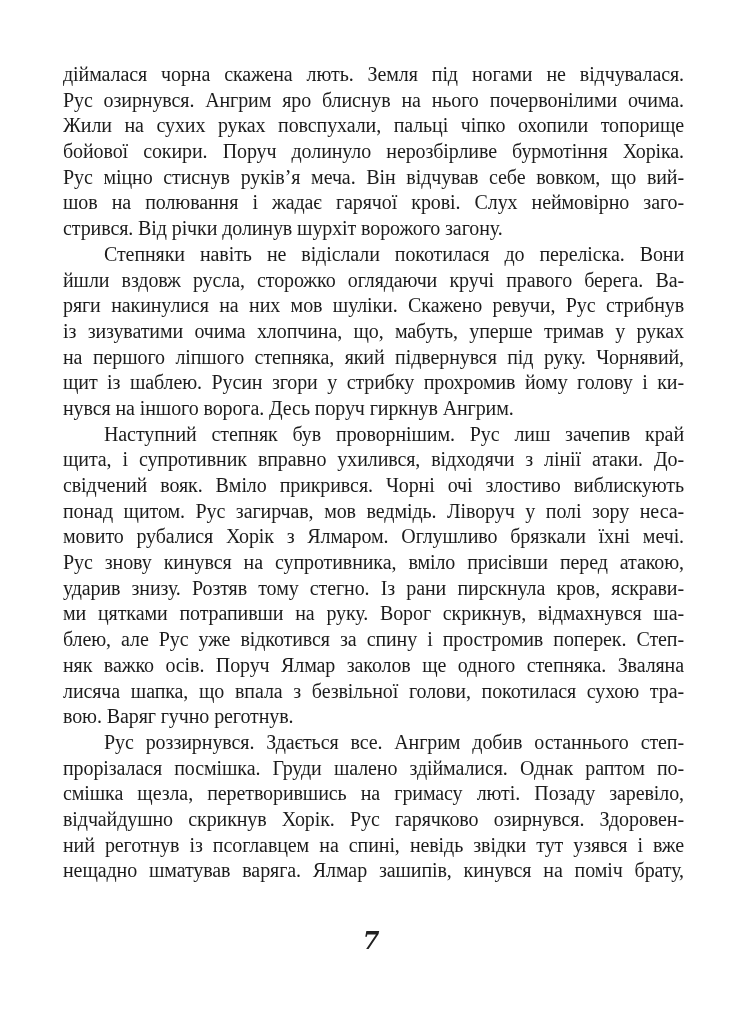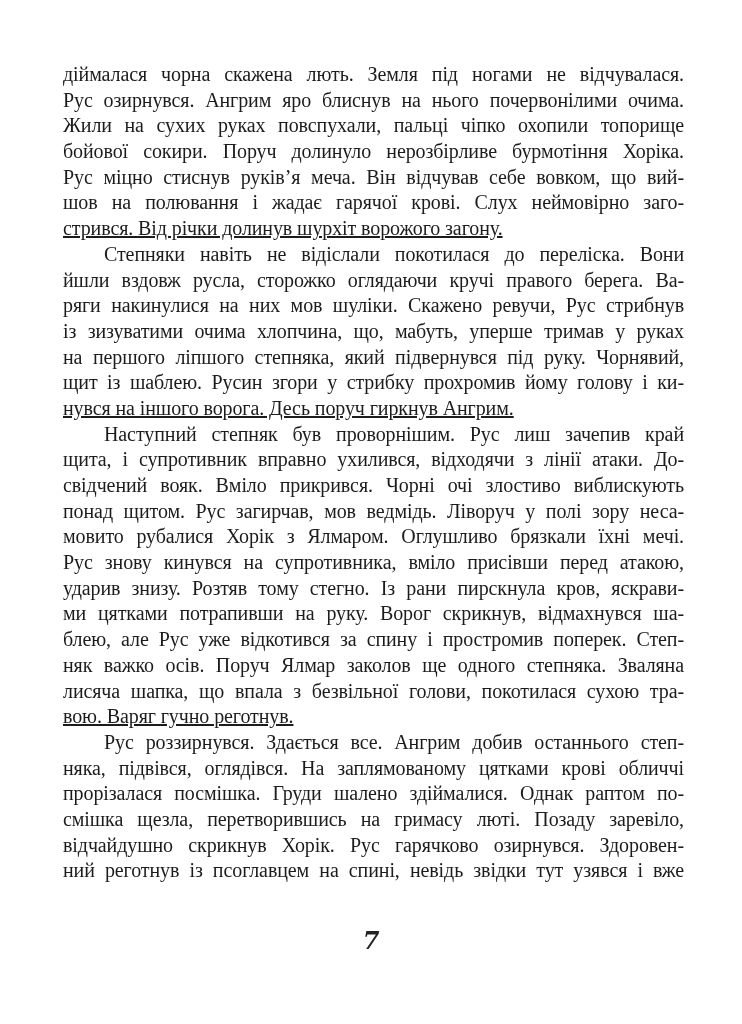--- a/index.html
+++ b/index.html
@@ -30,21 +30,20 @@
       text-align: justify;
       text-align-last: justify;
       letter-spacing: -0.1px;
       overflow: visible;
     }
     .line.indent {
       padding-left: 41px;
     }
     .line.last {
       text-align-last: left;
-      text-decoration: underline;
     }
     .page-number {
       position: absolute;
       left: 0;
       width: 742px;
       top: 926px;
       text-align: center;
       font-family: "DejaVu Serif", serif;
       font-style: italic;
       font-weight: bold;
@@ -87,21 +86,21 @@
     <span class="line">ударив знизу. Розтяв тому стегно. Із рани пирскнула кров, яскрави-</span>
     <span class="line">ми цятками потрапивши на руку. Ворог скрикнув, відмахнувся ша-</span>
     <span class="line">блею, але Рус уже відкотився за спину і простромив поперек. Степ-</span>
     <span class="line">няк важко осів. Поруч Ялмар заколов ще одного степняка. Зваляна</span>
     <span class="line">лисяча шапка, що впала з безвільної голови, покотилася сухою тра-</span>
     <span class="line last">вою. Варяг гучно реготнув.</span>
   </div>
 
   <div>
     <span class="line indent">Рус роззирнувся. Здається все. Ангрим добив останнього степ-</span>
-    <span class="line">няка, підвівся, оглядівся. На заплямованому цятками крові обличчі</span>
     <span class="line">прорізалася посмішка. Груди шалено здіймалися. Однак раптом по-</span>
     <span class="line">смішка щезла, перетворившись на гримасу люті. Позаду заревіло,</span>
     <span class="line">відчайдушно скрикнув Хорік. Рус гарячково озирнувся. Здоровен-</span>
     <span class="line">ний реготнув із псоглавцем на спині, невідь звідки тут узявся і вже</span>
+    <span class="line">нещадно шматував варяга. Ялмар зашипів, кинувся на поміч брату,</span>
   </div>
 </div>
 
 <div class="page-number">7</div>
 
 </body></html>

